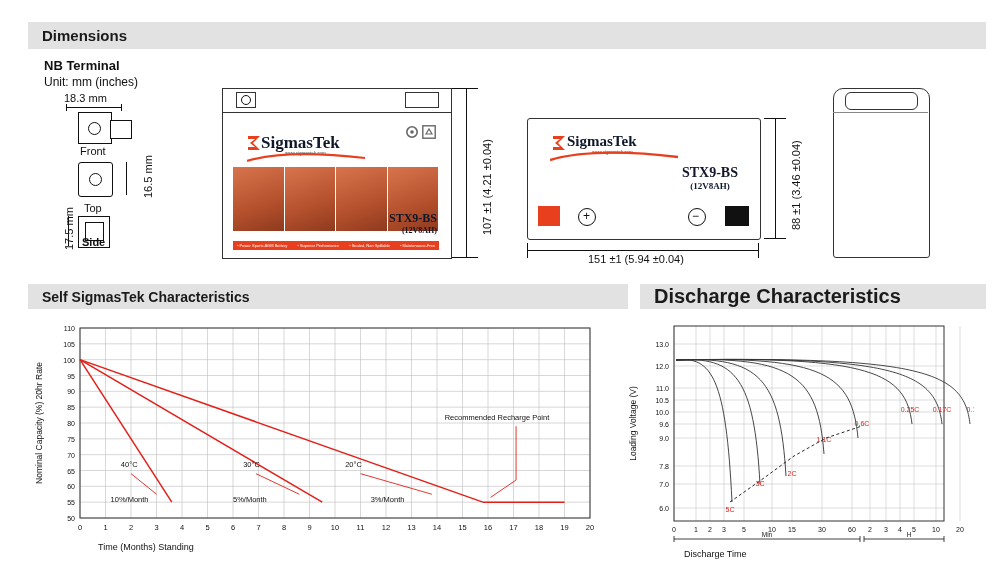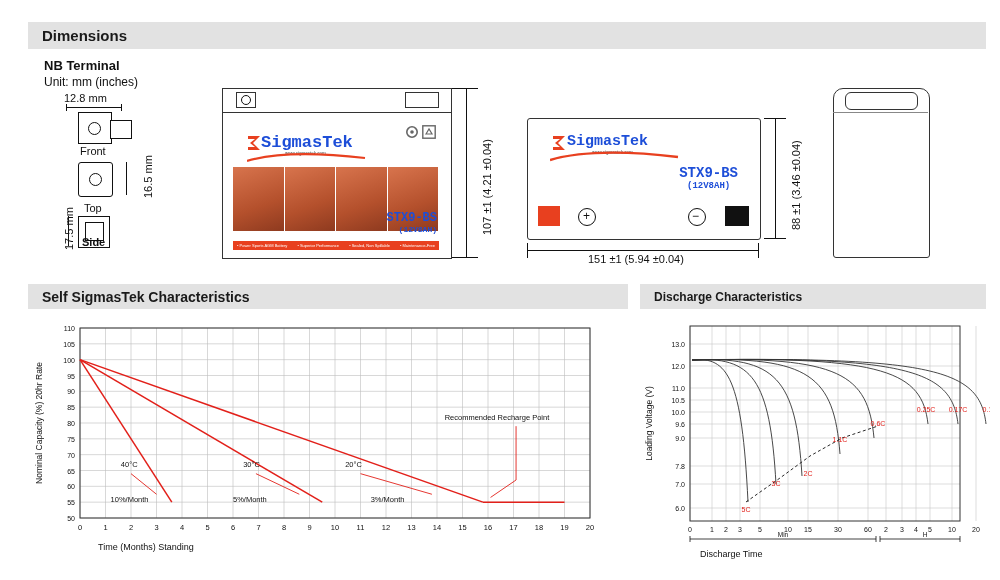--- a/index.html
+++ b/index.html
@@ -15,56 +15,56 @@
     position:absolute;
     background:#e2e2e2;
     display:flex;align-items:center;
     padding-left:14px;
     font-weight:bold;
     font-size:15px;
     color:#1a1a1a;
   }
   #hdr-dimensions{left:28px;top:22px;width:944px;height:27px;}
   #hdr-selfdis{left:28px;top:284px;width:586px;height:25px;font-size:14px;}
-  #hdr-dischar{left:640px;top:284px;width:332px;height:25px;font-size:12px;}
+  #hdr-dischar{left:640px;top:284px;width:332px;height:25px;font-size:20px;}
 
   .lbl{position:absolute;font-size:12px;color:#111;}
   .bold{font-weight:bold;}
 
   
   .term-box{position:absolute;border:1.4px solid #111;background:#fff;}
   .term-circle{position:absolute;border:1.4px solid #111;border-radius:50%;background:#fff;}
   .dim-line{position:absolute;background:#111;}
   .vlabel{position:absolute;font-size:11px;white-space:nowrap;transform-origin:0 0;}
   .outline{position:absolute;border:1.2px solid #333;background:#fff;}
 
   
   .front-label{position:absolute;background:#ffffff;overflow:hidden;}
-  .brand{font-family:Liberation Mono, monospace;font-weight:bold;color:#1d4ed8;}
+  .brand{font-family:Liberation Serif, serif;font-weight:bold;color:#0f172a;}
   .photo-strip{position:absolute;display:flex;}
   .photo{flex:1;margin-right:1px;background:linear-gradient(160deg,#d8744d,#b4502c 60%,#8e3a1f);}
   .redbar{position:absolute;background:#e8401f;}
   .tiny{font-size:4px;color:#fff;white-space:nowrap;}
 
   
   .chart-wrap{position:absolute;}
   svg{display:block;}
   text{font-family:"Liberation Sans", sans-serif;}
 </style>
 </head>
 <body>
 
 <div class="section-header" id="hdr-dimensions">
   <span>Dimensions</span>
 </div>
 
 <div class="lbl bold" style="left:44px;top:58px;font-size:13px;text-align:right;">NB Terminal</div>
 <div class="lbl" style="left:44px;top:75px;font-size:12px;">Unit: mm (inches)</div>
 
-<div class="lbl" style="left:64px;top:92px;font-size:11px;">12.8 mm</div>
+<div class="lbl" style="left:64px;top:92px;font-size:11px;">18.3 mm</div>
 <div class="dim-line" style="left:66px;top:107px;width:56px;height:1px;"></div>
 <div class="dim-line" style="left:66px;top:104px;width:1px;height:7px;"></div>
 <div class="dim-line" style="left:121px;top:104px;width:1px;height:7px;"></div>
 
 <div class="term-box" style="left:78px;top:112px;width:32px;height:30px;"></div>
 <div class="term-box" style="left:110px;top:120px;width:20px;height:17px;"></div>
 <div class="term-circle" style="left:88px;top:122px;width:11px;height:11px;"></div>
 <div class="lbl" style="left:80px;top:145px;font-size:11px;">Front</div>
 
 <div class="term-box" style="left:78px;top:162px;width:33px;height:33px;border-radius:3px;"></div>
@@ -264,21 +264,21 @@
       <line x1="332.5" y1="153.66666666666669" x2="403.90000000000003" y2="174.25" stroke="#e2201a" stroke-width="0.9"></line>
       <line x1="488.05000000000007" y1="106.16666666666667" x2="488.05000000000007" y2="160" stroke="#e2201a" stroke-width="0.9"></line>
       <line x1="488.05000000000007" y1="160" x2="462.55" y2="177.41666666666669" stroke="#e2201a" stroke-width="0.9"></line>
     </svg>
 </div>
 
 <div class="section-header" id="hdr-dischar">
   <span>Discharge Characteristics</span>
 </div>
 
-<div class="chart-wrap" style="left:640px;top:318px;text-decoration:underline;">
+<div class="chart-wrap" style="left:624px;top:318px;text-decoration:underline;">
   <svg width="350" height="250" id="svg-dis">
       <line x1="50" y1="8" x2="50" y2="203" stroke="#c8c8c8" stroke-width="0.6"></line>
       <line x1="72" y1="8" x2="72" y2="203" stroke="#c8c8c8" stroke-width="0.6"></line>
       <line x1="86" y1="8" x2="86" y2="203" stroke="#c8c8c8" stroke-width="0.6"></line>
       <line x1="100" y1="8" x2="100" y2="203" stroke="#c8c8c8" stroke-width="0.6"></line>
       <line x1="120" y1="8" x2="120" y2="203" stroke="#c8c8c8" stroke-width="0.6"></line>
       <line x1="148" y1="8" x2="148" y2="203" stroke="#c8c8c8" stroke-width="0.6"></line>
       <line x1="168" y1="8" x2="168" y2="203" stroke="#c8c8c8" stroke-width="0.6"></line>
       <line x1="198" y1="8" x2="198" y2="203" stroke="#c8c8c8" stroke-width="0.6"></line>
       <line x1="228" y1="8" x2="228" y2="203" stroke="#c8c8c8" stroke-width="0.6"></line>

